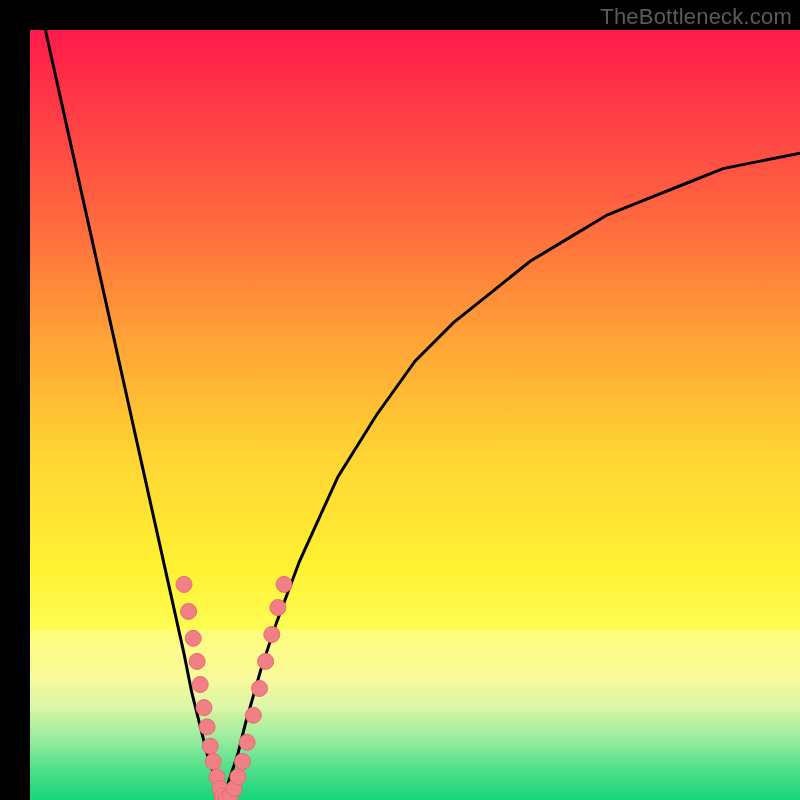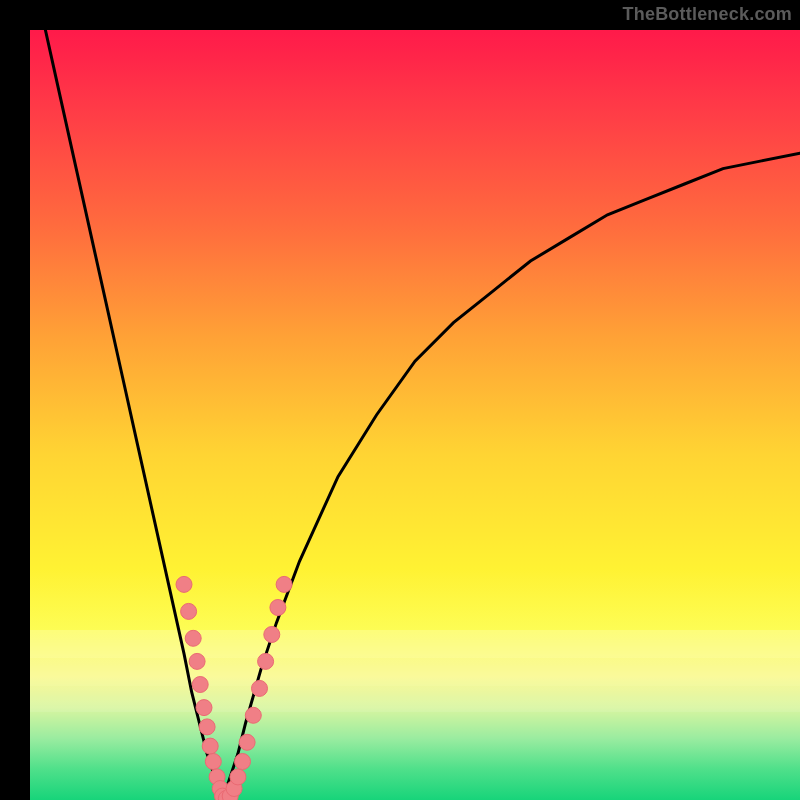--- a/index.html
+++ b/index.html
@@ -45,22 +45,22 @@
     position: absolute;
     left: 0;
     width: 770px;
     background: rgba(255,255,255,0.22);
   }
   .watermark {
     position: absolute;
     top: 4px;
     right: 8px;
     color: #5b5b5b;
-    font-size: 18px;
-    font-weight: 700;
+    font-size: 22px;
+    font-weight: 400;
     letter-spacing: 0.2px;
     user-select: none;
   }
   svg.curve {
     position: absolute;
     left: 0;
     top: 0;
   }
 </style>
 </head>

